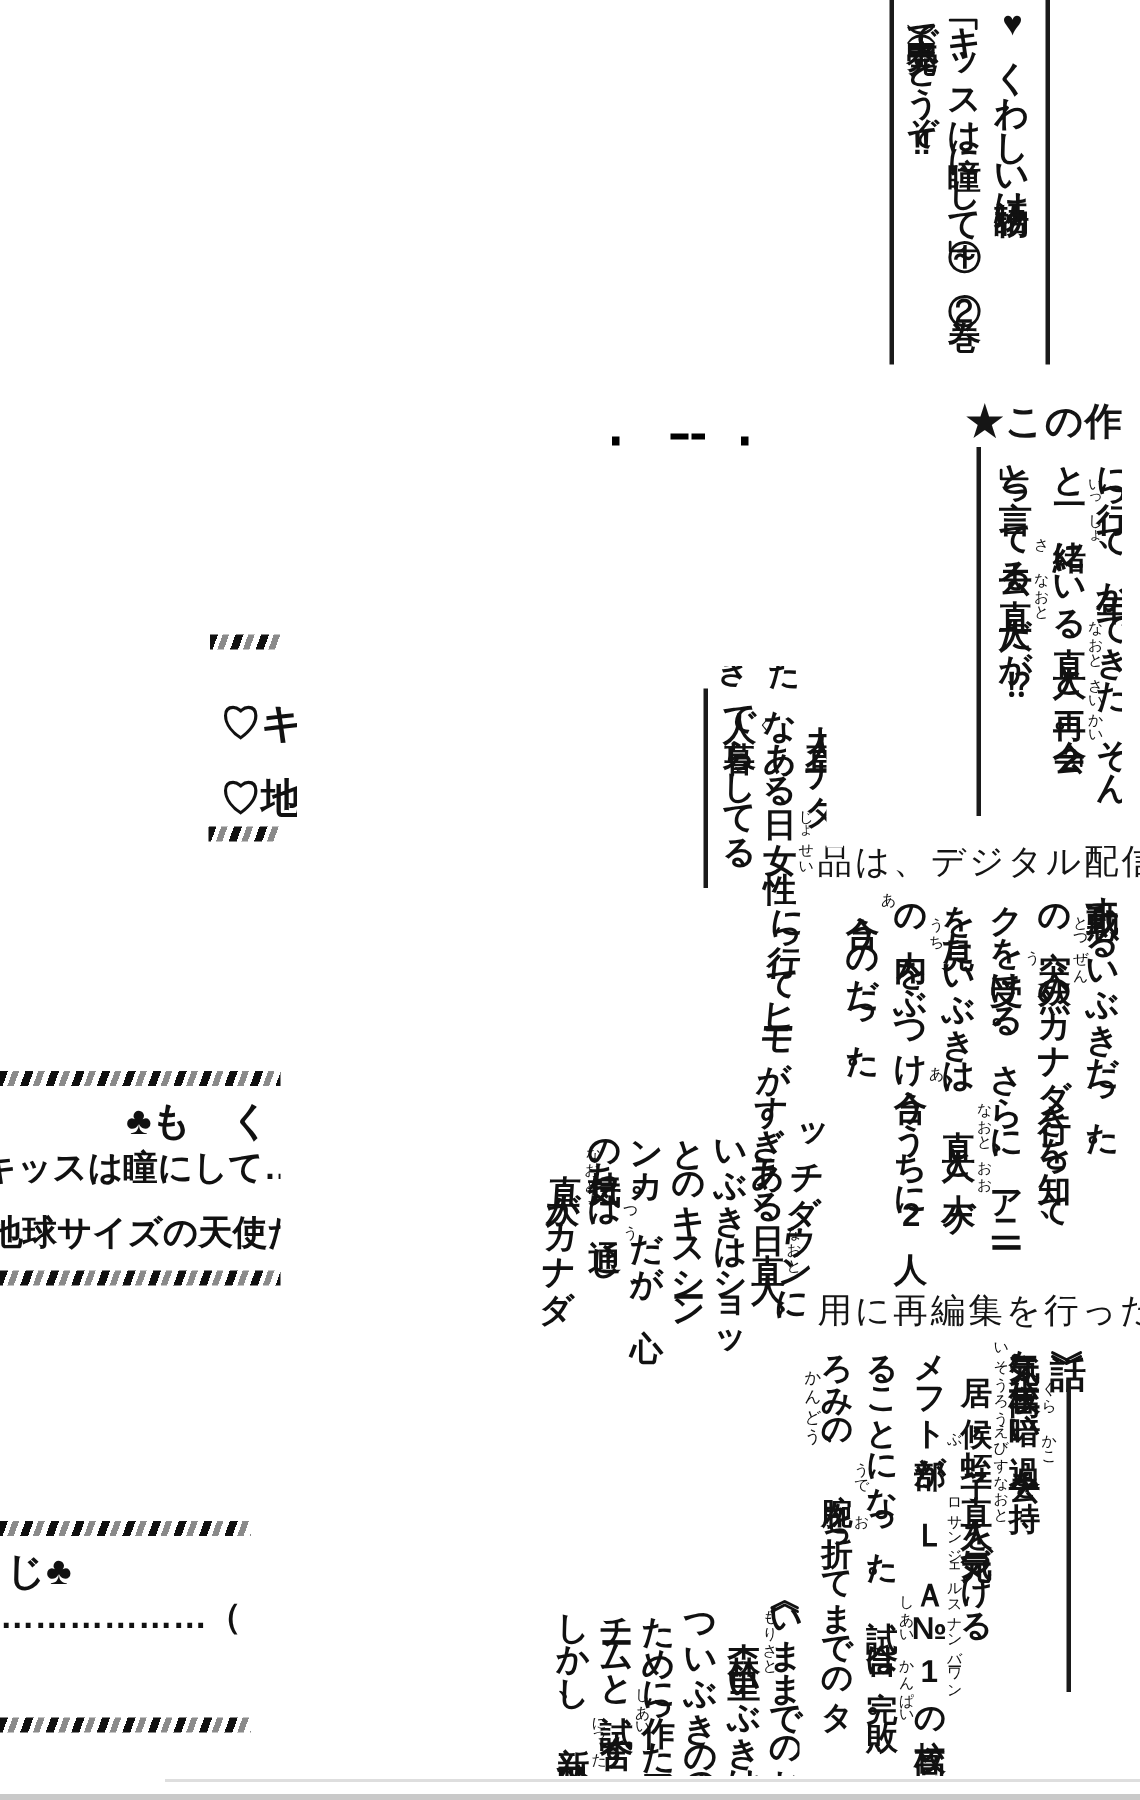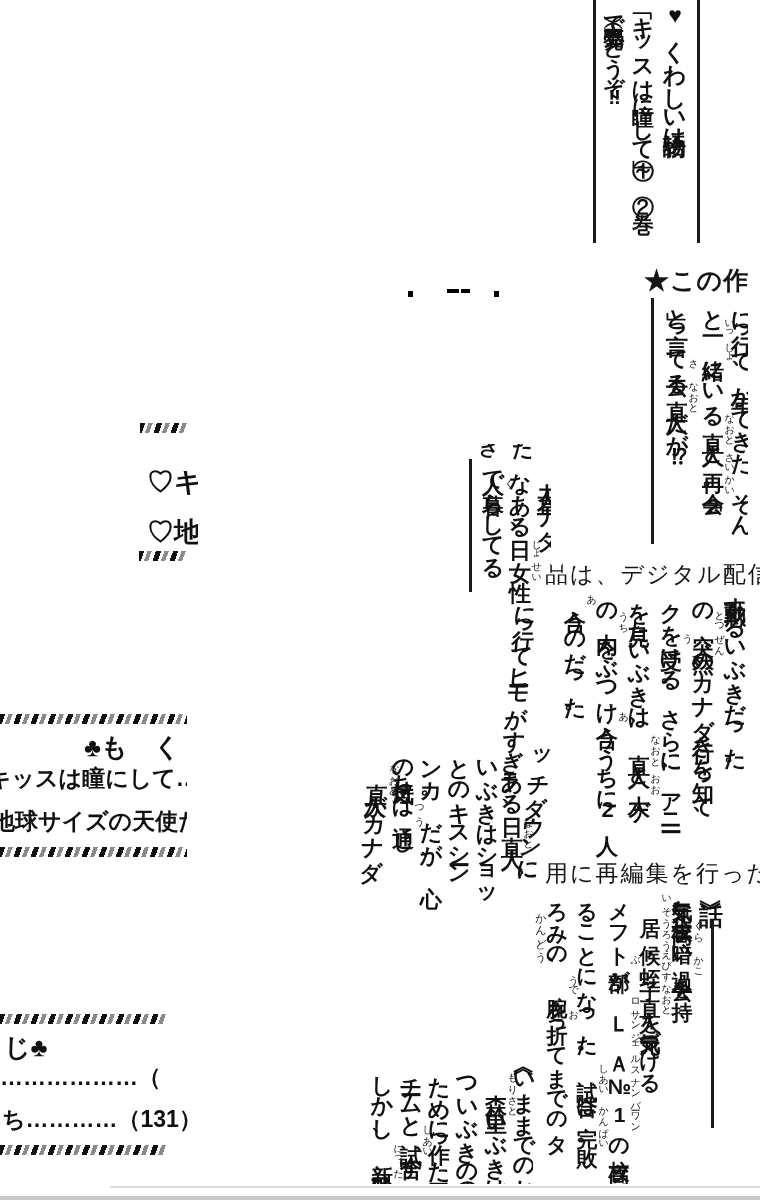--- a/index.html
+++ b/index.html
@@ -119,20 +119,19 @@
   <div class="vcol story" style="left:456px;top:1062px">ついぶきの家の</div>
   <div class="vcol story" style="left:428px;top:1062px">ために作ったア</div>
   <div class="vcol story" style="left:400px;top:1062px">チームと<ruby>試合<rt>しあい</rt></ruby>す</div>
   <div class="vcol story" style="left:371px;top:1060px">しかし、<ruby>新田<rt>にった</rt></ruby>ひ</div>
 
   <div class="zigzag" style="left:0;top:1014px;width:167px"></div>
   <div class="tochead abs" style="left:4px;top:1030px">じ♣</div>
   <div class="clip" style="left:0;top:1062px;width:167px;height:32px">
     <span class="tocline" style="position:relative;left:-46px">……………………（ 3 ）</span>
   </div>
-  <div class="tocline abs" style="left:2px;top:1104px">ち…………（131）</div>
   <div class="zigzag" style="left:0;top:1145px;width:167px"></div>
 
   <div class="mask" style="left:350px;top:1184px;width:410px;height:12px"></div>
   <div class="abs" style="left:110px;top:1186px;width:650px;height:2px;background:#dedede;z-index:6"></div>
   <div class="abs" style="left:0;top:1196px;width:760px;height:4px;background:#c9c9c9;z-index:6"></div>
 
 </div>
 
 </body></html>

